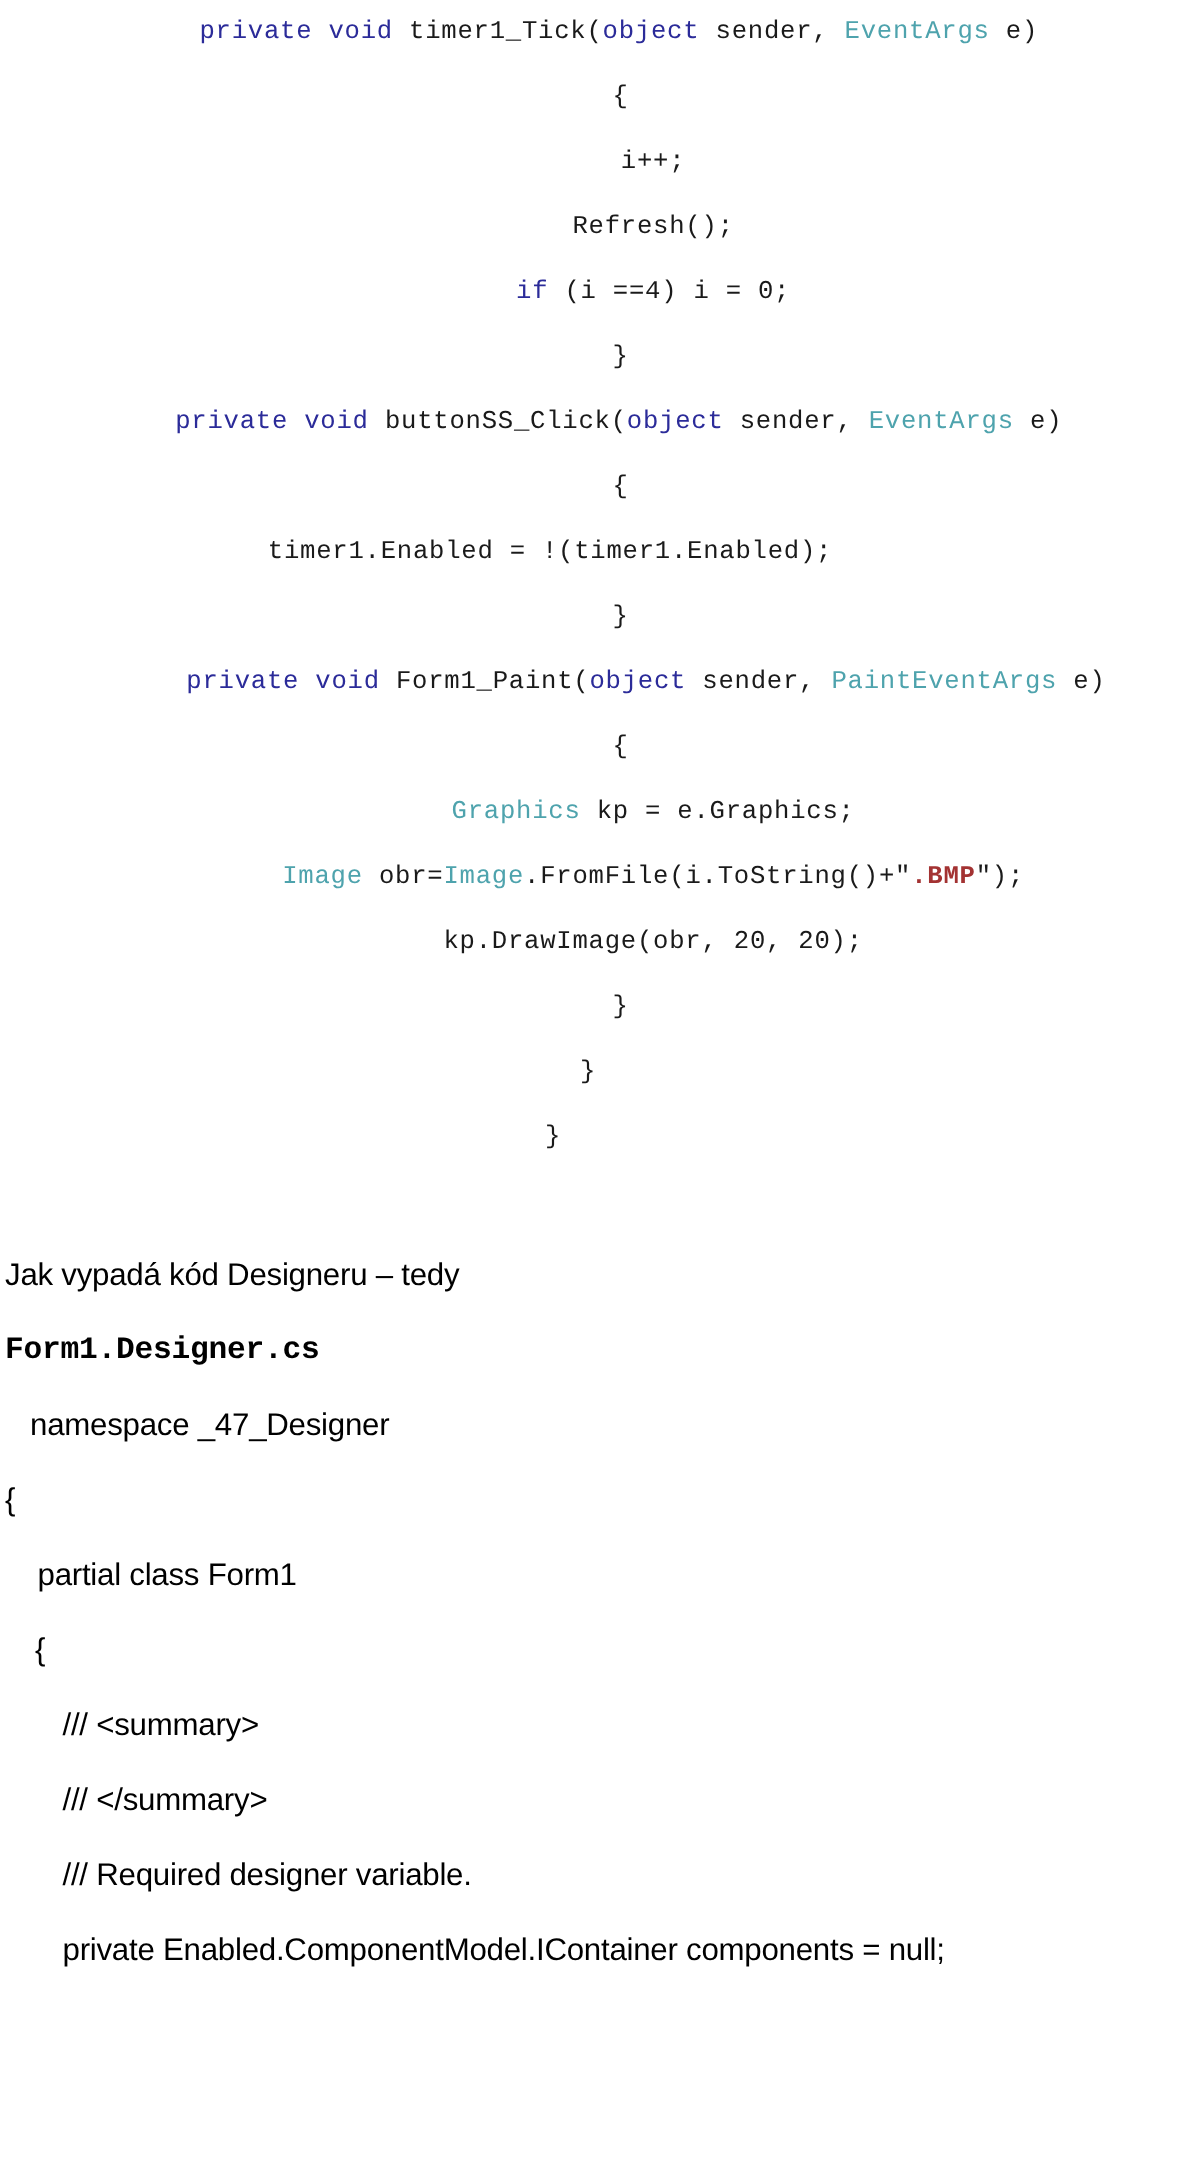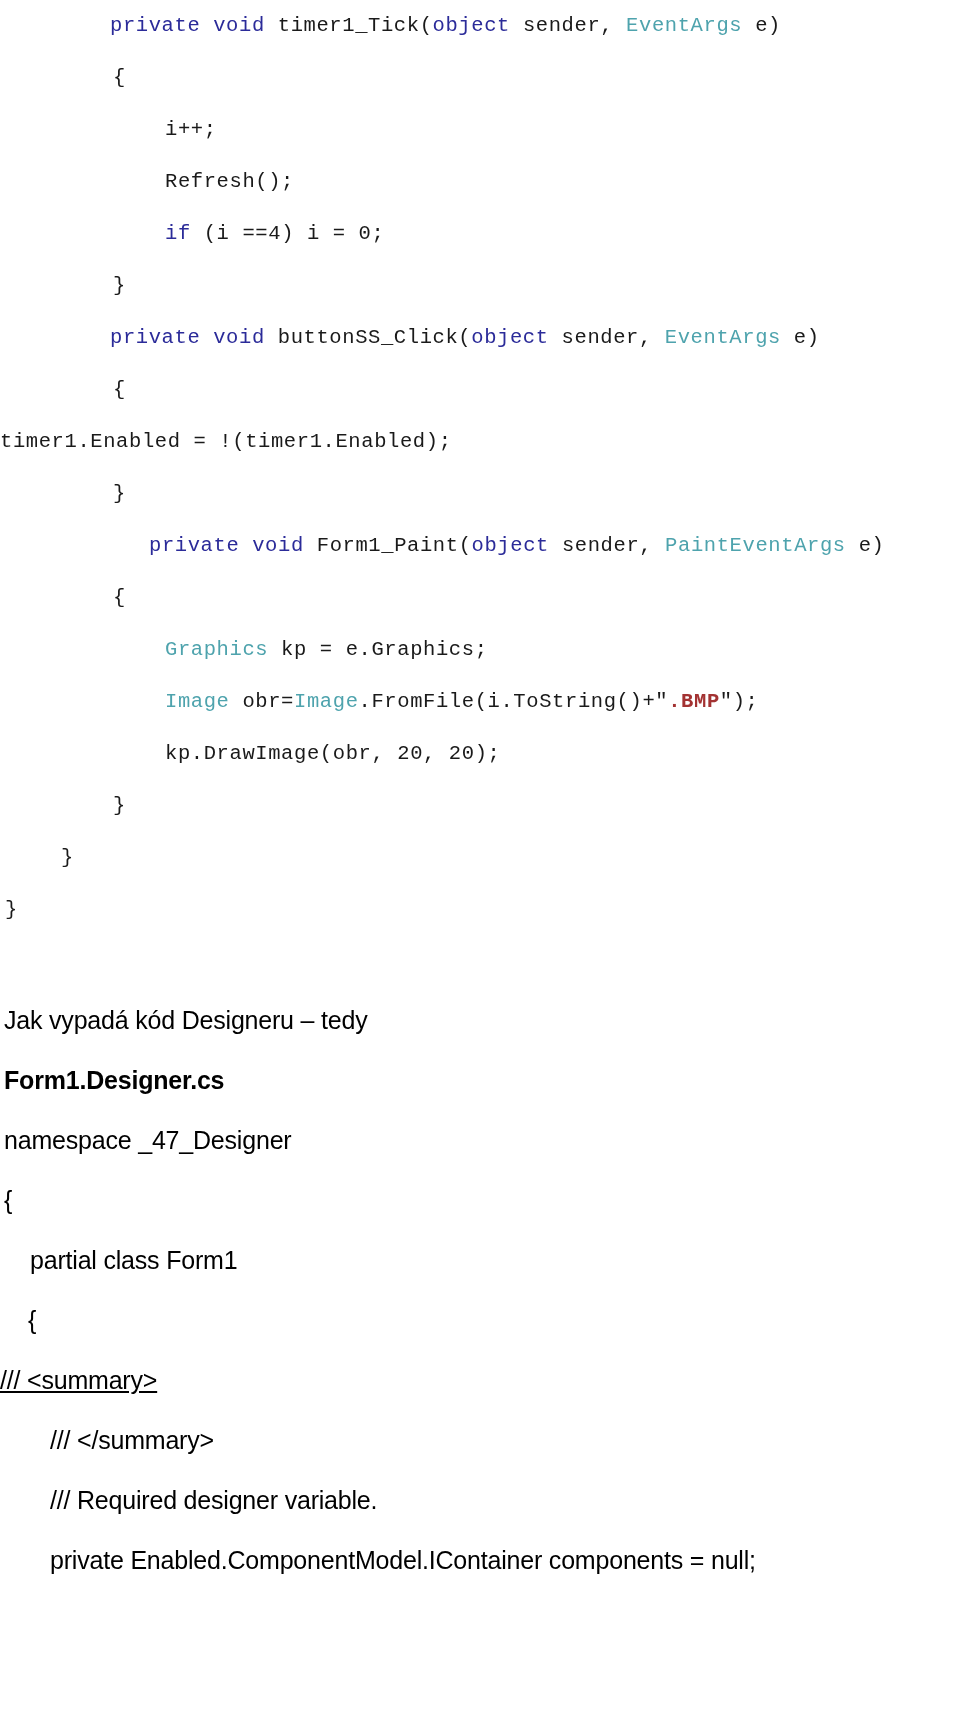--- a/index.html
+++ b/index.html
@@ -23,20 +23,21 @@
     inset: 0;
     background: #ffffff;
   }
 
   
   .code-block {
     position: absolute;
     top: 0;
     left: 0;
     width: 880px;
+    text-align: center;
   }
   .code-line {
     font-family: "Liberation Mono", "DejaVu Sans Mono", monospace;
     font-size: 20.5px;
     line-height: 52px;
     height: 52px;
     white-space: pre;
     color: #1a1a1a;
     letter-spacing: 0.6px;
   }
@@ -87,24 +88,24 @@
       <div class="code-line" style="padding-left: 165px;"><span class="typ">Graphics</span><span class="pln"> kp = e.Graphics;</span></div>
       <div class="code-line" style="padding-left: 165px;"><span class="typ">Image</span><span class="pln"> obr=</span><span class="typ">Image</span><span class="pln">.FromFile(i.ToString()+"</span><span class="str">.BMP</span><span class="pln">");</span></div>
       <div class="code-line" style="padding-left: 165px;"><span class="pln">kp.DrawImage(obr, 20, 20);</span></div>
       <div class="code-line" style="padding-left: 113px;"><span class="pln">}</span></div>
       <div class="code-line" style="padding-left: 61px;"><span class="pln">}</span></div>
       <div class="code-line" style="padding-left: 5px;"><span class="pln">}</span></div>
     </div>
 
   <div class="prose-block" id="prose-block" style="top: 990px;">
       <div class="prose-line" style="padding-left: 4px;">Jak vypadá kód Designeru – tedy</div>
-      <div class="prose-line bold" style="padding-left: 4px;">Form1.Designer.cs</div>
-      <div class="prose-line" style="padding-left: 4px;">namespace _47_Designer</div>
+      <div class="prose-line bold" style="padding-left: 4px; font-family: Liberation Mono, monospace;">Form1.Designer.cs</div>
+      <div class="prose-line" style="padding-left: 4px; margin-left: 20px;">namespace _47_Designer</div>
       <div class="prose-line" style="padding-left: 4px;">{</div>
       <div class="prose-line" style="padding-left: 30px;">partial class Form1</div>
       <div class="prose-line" style="padding-left: 28px;">{</div>
-      <div class="prose-line" style=" text-decoration: underline;">/// &lt;summary&gt;</div>
+      <div class="prose-line" style="padding-left: 50px;">/// &lt;summary&gt;</div>
       <div class="prose-line" style="padding-left: 50px;">/// &lt;/summary&gt;</div>
       <div class="prose-line" style="padding-left: 50px;">/// Required designer variable.</div>
       <div class="prose-line" style="padding-left: 50px;">private Enabled.ComponentModel.IContainer components = null;</div>
     </div>
 
 </div>
 
 </body></html>

